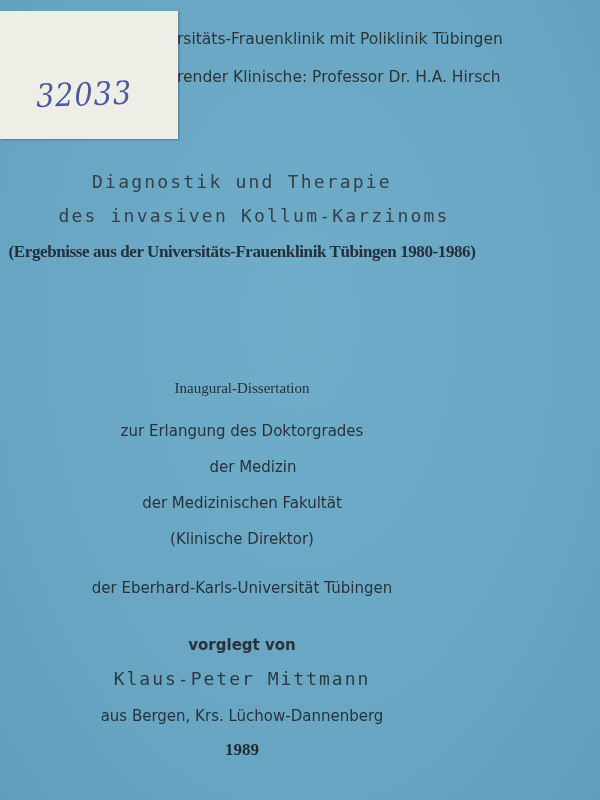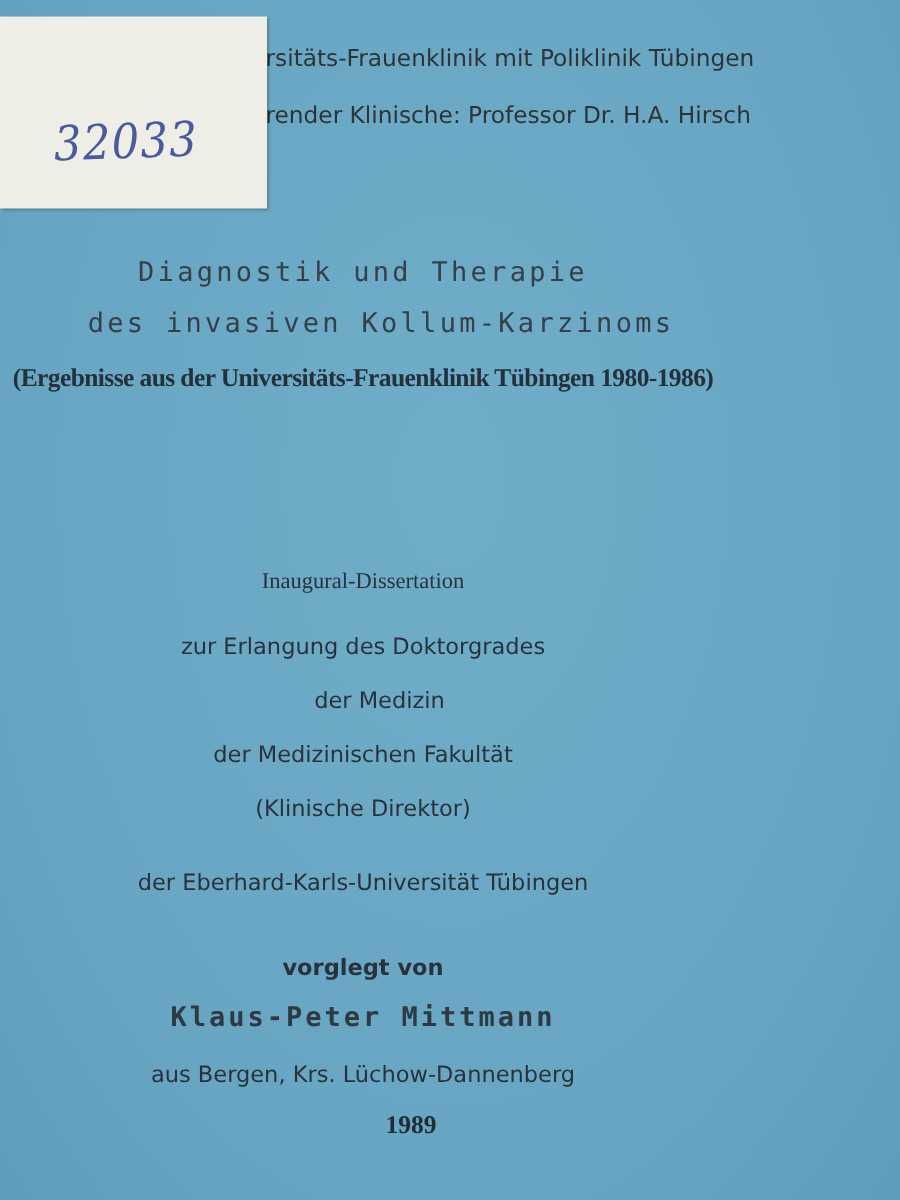--- a/index.html
+++ b/index.html
@@ -8,22 +8,22 @@
     background: #6aa9c6;
     background-image: radial-gradient(ellipse at 50% 40%, #70adc9 0%, #67a5c2 70%, #5f9dbb 100%);
     color: #2a3236;
     font-family: "Liberation Serif", serif;
   }
   .line { position: absolute; left: 0; width: 484px; text-align: center; white-space: nowrap; }
   .header-line { font-family: "DejaVu Sans", sans-serif; font-size: 15.5px; color: #2c3438; text-align: left; }
   .typewriter { font-family: "DejaVu Sans Mono", "Liberation Mono", monospace; font-size: 18px; letter-spacing: 2.2px; color: #34404a; }
   .subtitle { font-family: "Liberation Serif", serif; font-weight: bold; font-size: 17px; letter-spacing: -0.4px; color: #24303a; }
   .body-line { font-family: "DejaVu Sans", sans-serif; font-size: 15px; color: #28323a; }
-  .author { font-family: "DejaVu Sans Mono", "Liberation Mono", monospace; font-weight: bold; font-size: 18px; letter-spacing: 2px; color: #2e3a42; }
-  .year { font-family: "Liberation Serif", serif; font-weight: bold; font-size: 17px; color: #222c33; padding-left: 32px; }
+  .author { font-family: "DejaVu Sans Mono", "Liberation Mono", monospace; font-weight: normal; font-size: 18px; letter-spacing: 2px; color: #2e3a42; }
+  .year { font-family: "Liberation Serif", serif; font-weight: bold; font-size: 17px; color: #222c33; }
   .label {
     position: absolute; left: 0; top: 11px; width: 178px; height: 128px;
     background: #eeeee6;
     box-shadow: 1px 1px 2px rgba(0,0,0,0.25);
   }
   .label-number {
     position: absolute; left: 36px; top: 66px;
     font-family: "DejaVu Serif", serif; font-size: 32px; color: #4a5aa0;
     letter-spacing: 1px; transform: rotate(-2deg) scaleX(0.9); transform-origin: left center;
     font-style: italic;

